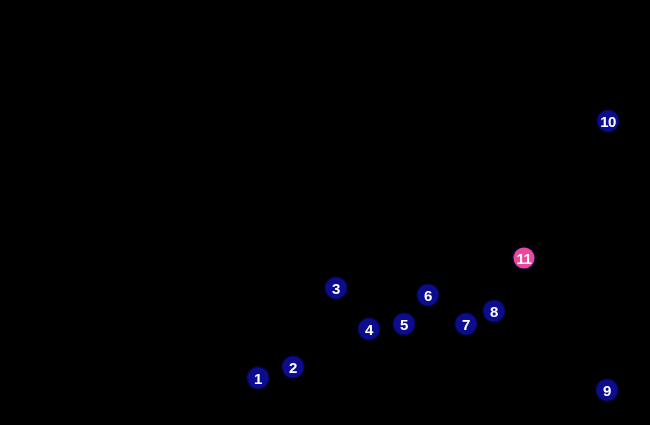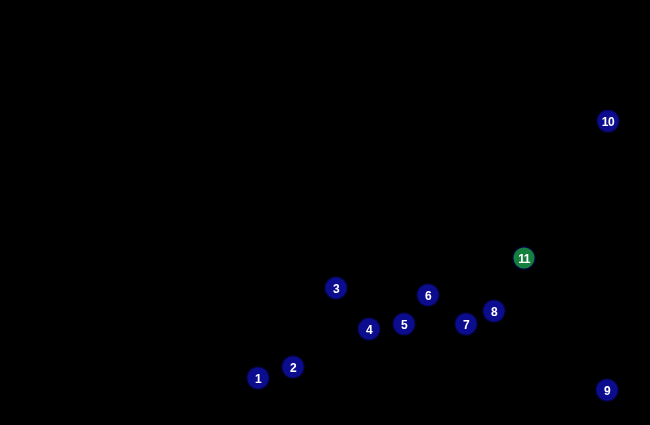--- a/index.html
+++ b/index.html
@@ -23,21 +23,21 @@
     transform: translate(-50%, -50%);
     display: flex;
     align-items: center;
     justify-content: center;
     cursor: pointer;
     
     box-shadow: 0 0 1px 1px rgba(12, 12, 143, 0.55);
   }
   .marker span {
     color: #ffffff;
-    font-size: 12px;
+    font-size: 15px;
     font-weight: bold;
     line-height: 1;
     letter-spacing: -0.5px;
     user-select: none;
   }
 </style>
 </head>
 <body>
 
 <div class="screen">
@@ -65,17 +65,17 @@
       </div>
       <div class="marker" style="left: 494px; top: 311px; background: rgb(12, 12, 143);">
         <span style="color: rgb(255, 255, 255);">8</span>
       </div>
       <div class="marker" style="left: 607px; top: 390px; background: rgb(12, 12, 143);">
         <span style="color: rgb(255, 255, 255);">9</span>
       </div>
       <div class="marker" style="left: 608px; top: 121px; background: rgb(12, 12, 143);">
         <span style="color: rgb(255, 255, 255);">10</span>
       </div>
-      <div class="marker" style="left: 524px; top: 258px; background: #15803d;">
+      <div class="marker" style="left: 524px; top: 258px; background: #ec4899;">
         <span style="color: rgb(255, 255, 255);">11</span>
       </div>
     </div>
 </div>
 
 </body></html>

